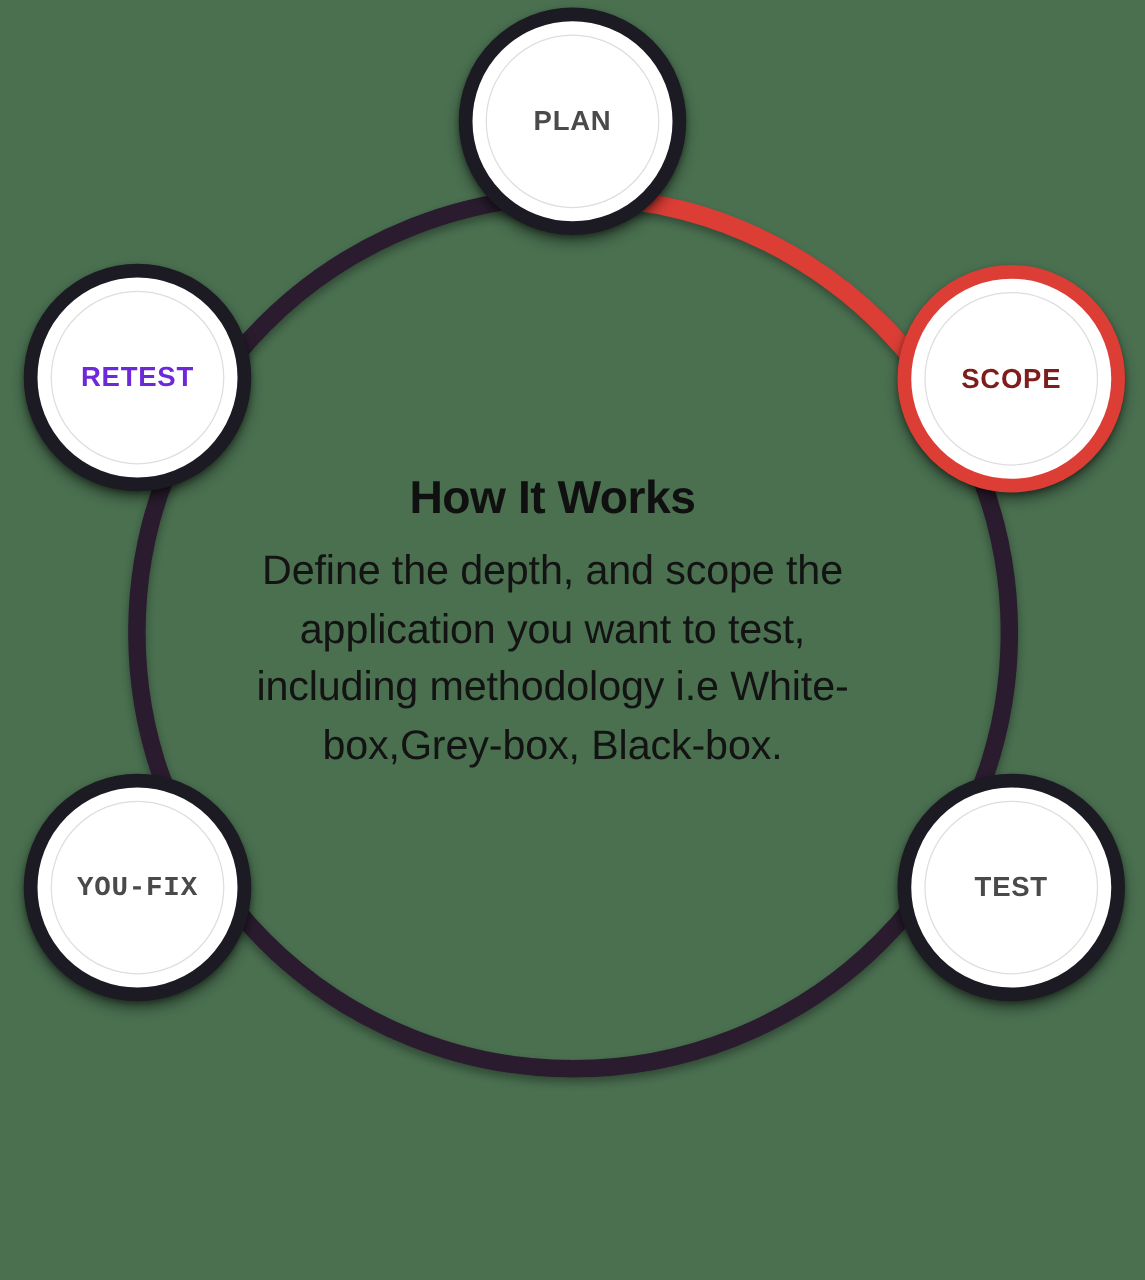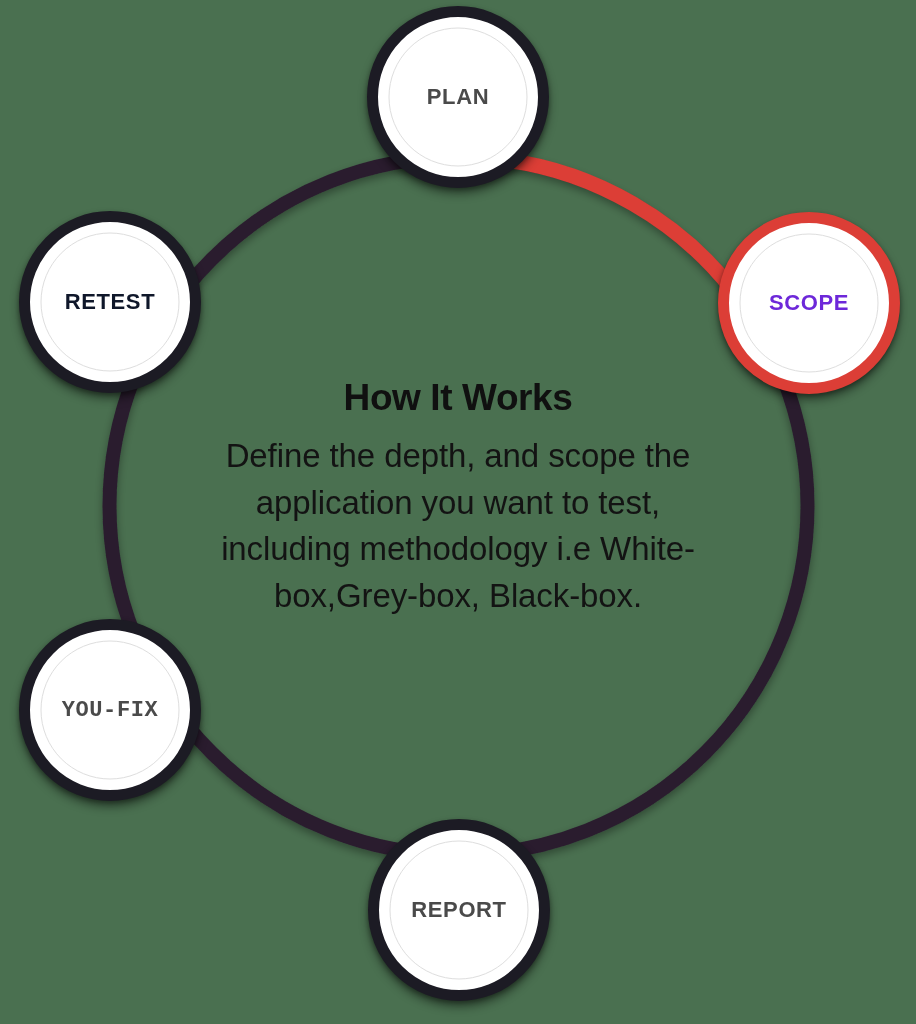--- a/index.html
+++ b/index.html
@@ -29,21 +29,21 @@
     left: 0;
     top: 0;
     width: 916px;
     height: 1024px;
     overflow: visible;
   }
 
   
   #center-block {
     position: absolute;
-    left: 178px;
+    left: 162px;
     top: 378px;
     width: 560px;
     text-align: center;
     pointer-events: none;
   }
   #center-title {
     font-size: 37px;
     font-weight: 700;
     color: #101010;
     letter-spacing: -0.4px;
@@ -132,32 +132,32 @@
     <p id="center-desc">Define the depth, and scope the application you want to test, including methodology i.e White-box,Grey-box, Black-box.</p>
   </div>
 
   <div class="node" id="node-plan" style="border-color: rgb(28, 27, 36); background: rgb(255, 255, 255);">
     <span class="node-inner-ring"></span>
     <span class="node-label" style="color: rgb(74, 74, 74);">PLAN</span>
   </div>
 
   <div class="node active" id="node-scope" style="border-color: rgb(220, 62, 54); background: rgb(255, 255, 255);">
     <span class="node-inner-ring"></span>
-    <span class="node-label" style="color: #6d28d9;">SCOPE</span>
+    <span class="node-label" style="color: #7f1d1d;">SCOPE</span>
   </div>
 
+  <div class="node" id="node-test" style="border-color: rgb(28, 27, 36); background: rgb(255, 255, 255);">
+    <span class="node-inner-ring"></span>
+    <span class="node-label" style="color: rgb(74, 74, 74);">TEST</span>
+  </div>
 
-  <div class="node" id="node-report" style="border-color: rgb(28, 27, 36); background: rgb(255, 255, 255);">
-    <span class="node-inner-ring"></span>
-    <span class="node-label" style="color: rgb(74, 74, 74);">REPORT</span>
-  </div>
 
   <div class="node" id="node-youfix" style="border-color: rgb(28, 27, 36); background: rgb(255, 255, 255);">
     <span class="node-inner-ring"></span>
     <span class="node-label" style="color: rgb(74, 74, 74); font-family: Liberation Mono, monospace;">YOU-FIX</span>
   </div>
 
   <div class="node" id="node-retest" style="border-color: rgb(28, 27, 36); background: rgb(255, 255, 255);">
     <span class="node-inner-ring"></span>
-    <span class="node-label" style="color: #0f172a;">RETEST</span>
+    <span class="node-label" style="color: #6d28d9;">RETEST</span>
   </div>
 
 </div>
 
 </body></html>

